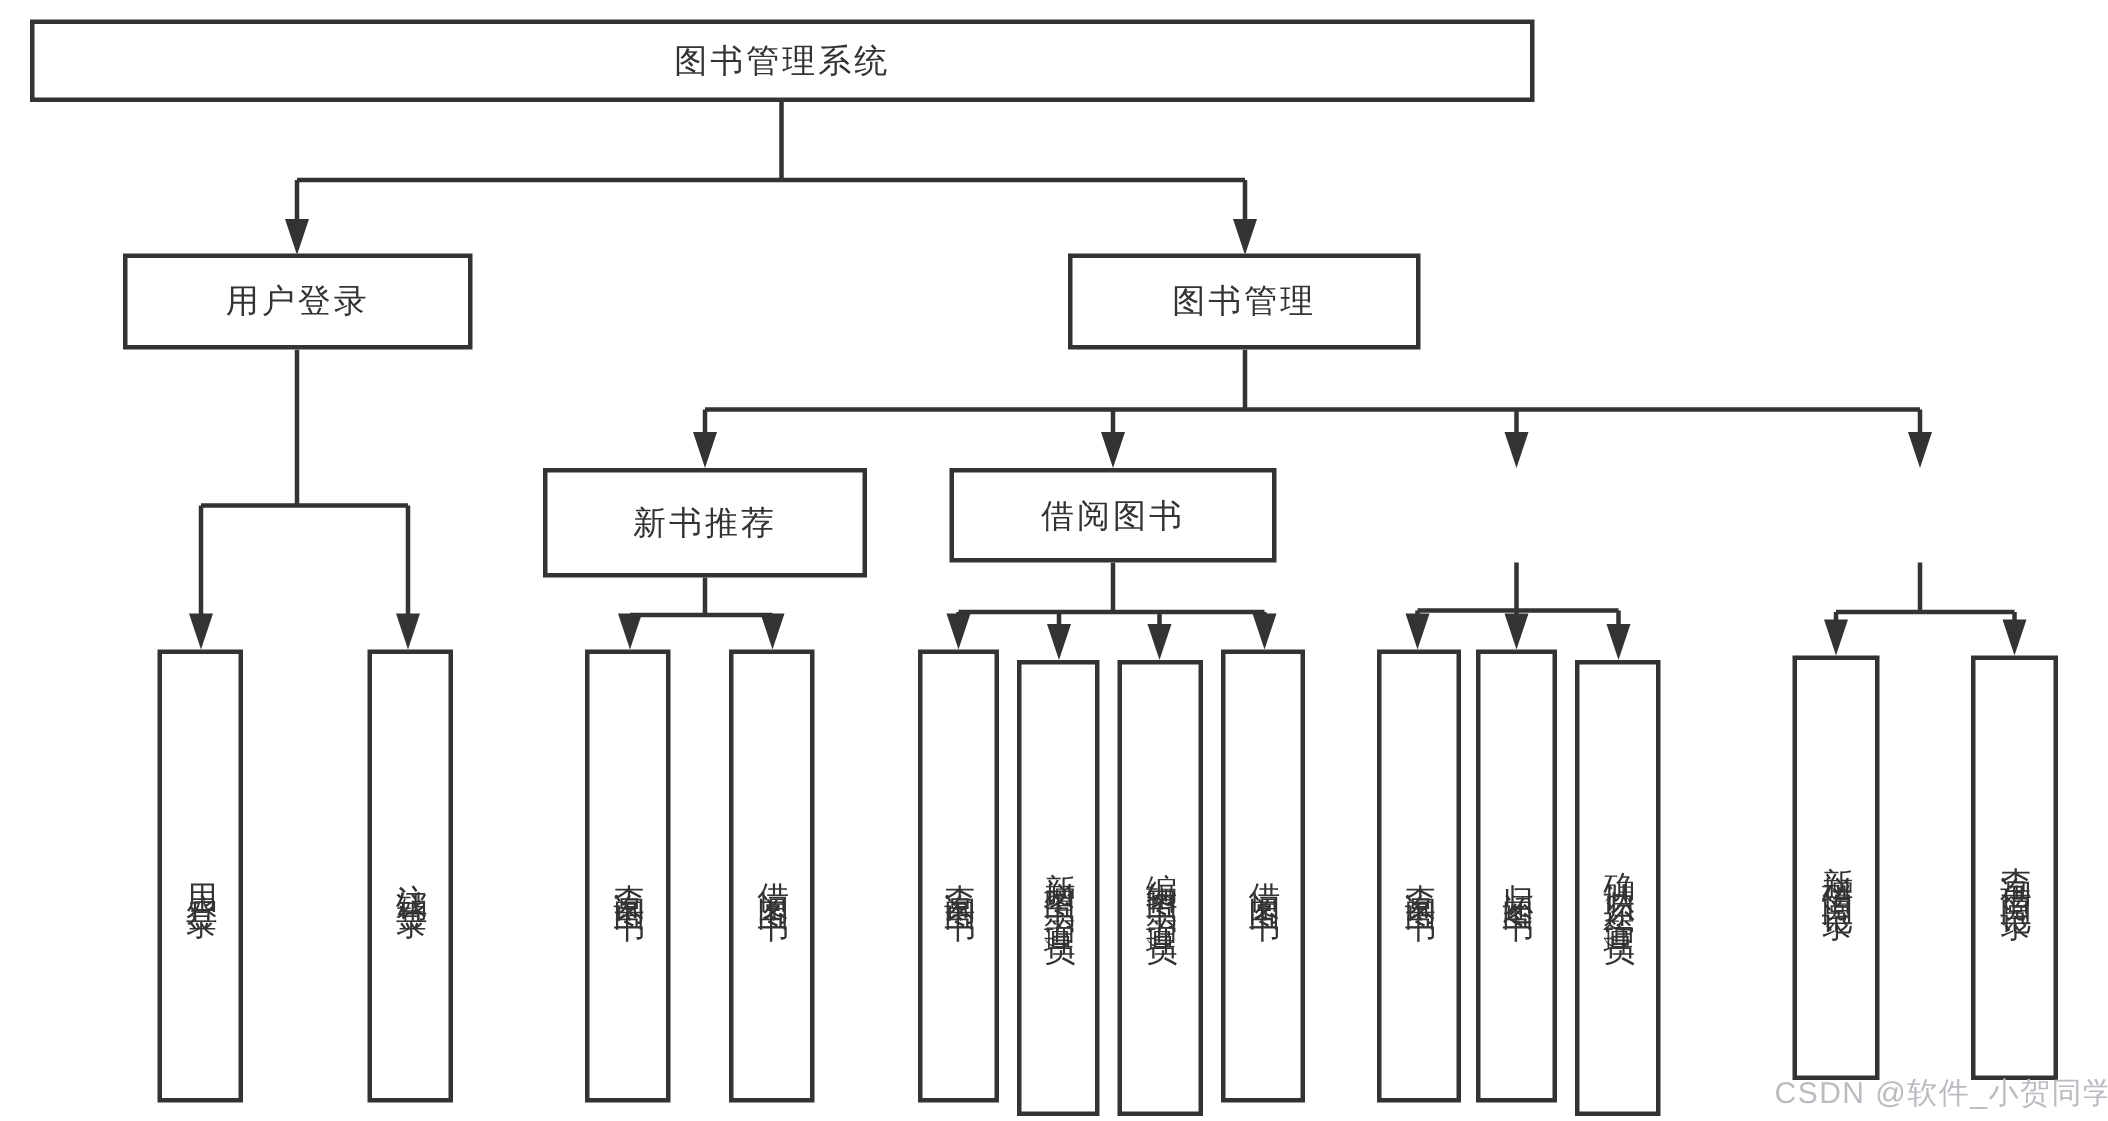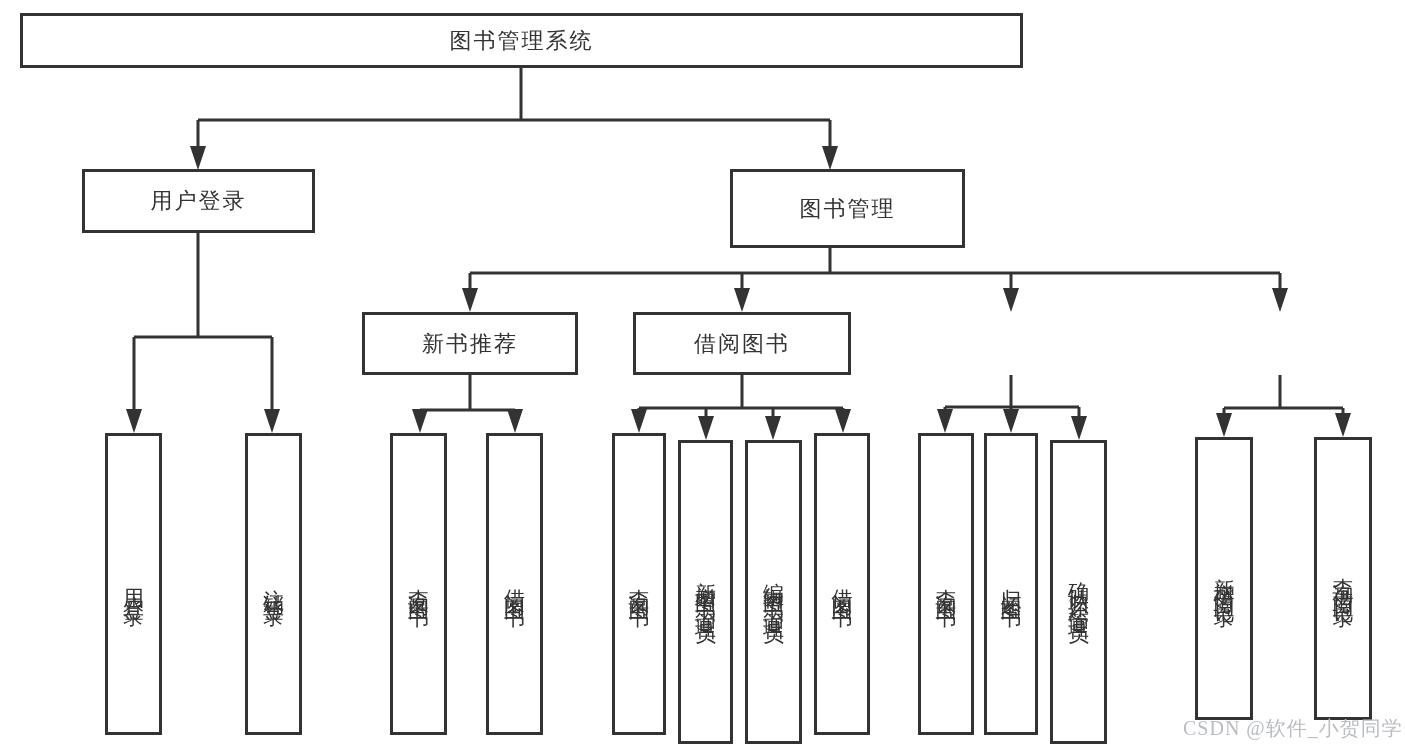--- a/index.html
+++ b/index.html
@@ -5,21 +5,21 @@
   html, body {
     margin: 0;
     padding: 0;
     background: #ffffff;
   }
   .canvas {
     position: relative;
     width: 1405px;
     height: 747px;
     background: #ffffff;
-    font-family: Liberation Serif, serif;
+    font-family: Liberation Sans, sans-serif;
     overflow: hidden;
   }
   svg.wires {
     position: absolute;
     left: 0;
     top: 0;
     width: 1405px;
     height: 747px;
   }
   .wire {
@@ -119,25 +119,25 @@
     </g>
   </svg>
 
   <div class="node h" style="left:20px;top:13px;width:1003px;height:55px">
     <span class="lbl">图书管理系统</span>
   </div>
 
   <div class="node h" style="left:82px;top:169px;width:233px;height:64px">
     <span class="lbl">用户登录</span>
   </div>
-  <div class="node h" style="left:730px;top:169px;width:235px;height:79px">
+  <div class="node h" style="left:712px;top:169px;width:235px;height:64px">
     <span class="lbl">图书管理</span>
   </div>
 
-  <div class="node h" style="left:362px;top:312px;width:216px;height:63px">
+  <div class="node h" style="left:362px;top:312px;width:216px;height:73px">
     <span class="lbl">新书推荐</span>
   </div>
   <div class="node h" style="left:633px;top:312px;width:218px;height:63px">
     <span class="lbl">借阅图书</span>
   </div>
 
   <div class="node v" style="left:105px;top:433px;width:57px;height:302px">
     <span class="lbl">用户登录</span>
   </div>
   <div class="node v" style="left:245px;top:433px;width:57px;height:302px">

